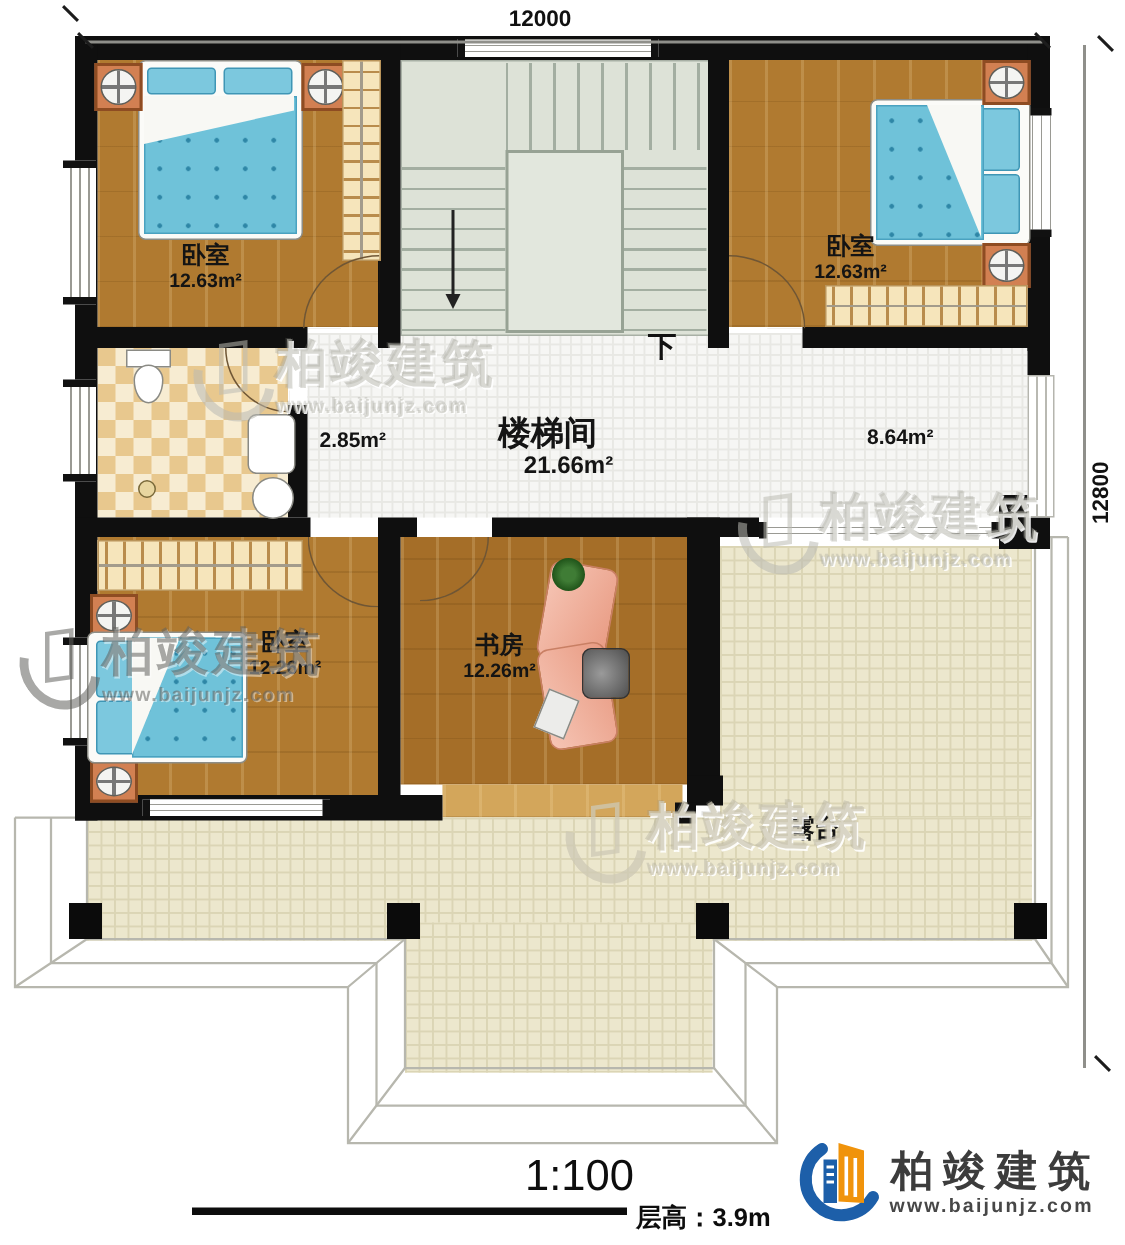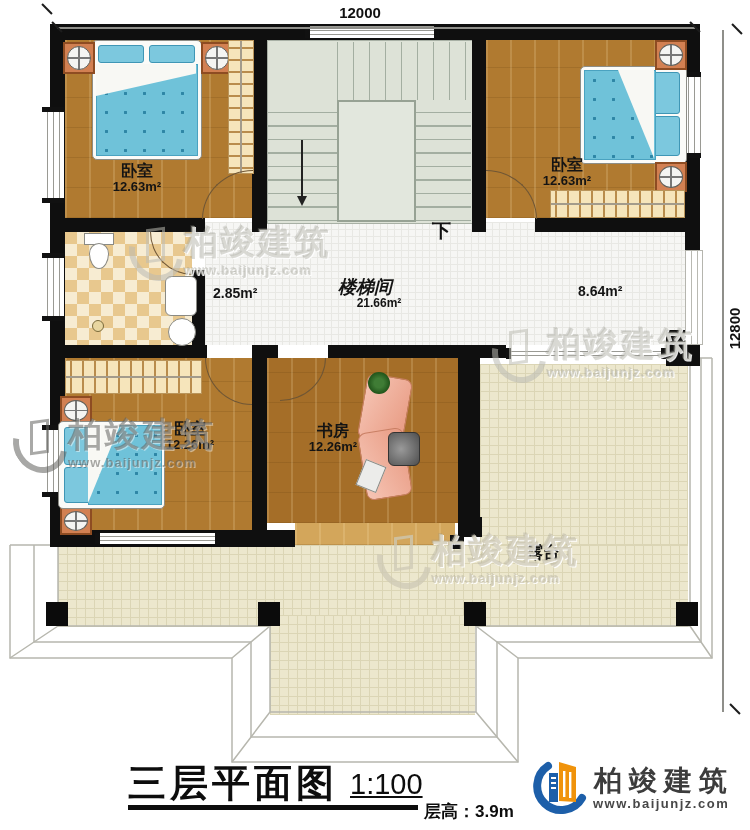--- a/index.html
+++ b/index.html
@@ -63,21 +63,21 @@
   .wm .url{font-size:13px;font-weight:700;letter-spacing:1px;margin-top:-3px;}
   .wm-light{color:rgba(187,187,178,.55);text-shadow:1px 1px 0 rgba(255,255,255,.9),-1px -1px 0 rgba(140,140,130,.25);}
   .wm-dark{color:rgba(98,98,94,.55);text-shadow:1px 1px 0 rgba(255,255,255,.45);}
   .wm-badge{position:relative;width:46px;height:58px;flex:0 0 auto;}
   .wm-badge::before{content:"";position:absolute;left:0;top:4px;width:40px;height:46px;border:6px solid currentColor;
         border-radius:50%;border-top-color:transparent;border-right-color:transparent;transform:rotate(-35deg);}
   .wm-badge::after{content:"";position:absolute;left:16px;top:8px;width:13px;height:28px;border:3px solid currentColor;
         transform:skewY(-8deg);}
   .footer-area{position:absolute;font-size:20px;font-weight:700;color:#0d0d0d;}
   .title-cn{position:absolute;font-size:38px;font-weight:700;color:#0d0d0d;letter-spacing:4px;}
-  .title-scale{position:absolute;font-size:29px;font-weight:400;color:#0d0d0d;text-decoration:underline;}
+  .title-scale{position:absolute;font-size:29px;font-weight:400;color:#0d0d0d;}
   .title-rule{position:absolute;background:#0d0d0d;}
   .floor-h{position:absolute;font-size:17px;font-weight:700;color:#0d0d0d;}
   .brand-name{position:absolute;font-size:28px;font-weight:700;color:#3c3c3c;letter-spacing:7px;}
   .brand-url{position:absolute;font-size:13px;font-weight:700;color:#474747;letter-spacing:1.5px;}
   .arrow-line{position:absolute;width:2px;background:#222;}
   .arrow-head{position:absolute;width:0;height:0;border-left:5px solid transparent;border-right:5px solid transparent;border-top:10px solid #222;}
   .down-label{position:absolute;font-size:19px;font-weight:700;color:#111;}
 </style>
 </head>
 <body>
@@ -193,22 +193,22 @@
   <div class="room-label" style="left:82px;top:162px;width:110px;">
     <div class="nm">卧室</div>
       <div class="ar">12.63m²</div>
   </div>
   <div class="room-label" style="left:512px;top:156px;width:110px;">
     <div class="nm">卧室</div>
       <div class="ar">12.63m²</div>
   </div>
   <div class="small-label" style="left:213px;top:285px;">2.85m²</div>
   <div class="room-label" style="left:310px;top:277px;width:110px;">
-    <div class="nm" style="font-size:18px;font-style:italic;">楼梯间</div>
-      <div class="ar" style="font-size:12px;padding-left:28px;">21.66m²</div>
+    <div class="nm" style="font-size:22px;">楼梯间</div>
+      <div class="ar" style="font-size:16px;padding-left:28px;">21.66m²</div>
   </div>
   <div class="small-label" style="left:578px;top:283px;">8.64m²</div>
   <div class="room-label" style="left:135px;top:420px;width:110px;">
     <div class="nm">卧室</div>
       <div class="ar">12.26m²</div>
   </div>
   <div class="room-label" style="left:278px;top:422px;width:110px;">
     <div class="nm">书房</div>
       <div class="ar">12.26m²</div>
   </div>
@@ -249,21 +249,20 @@
   <div class="dim-line" style="left:57px;top:27px;width:638px;height:1.5px;"></div>
   <div class="tick" style="left:50px;top:26px;"></div>
   <div class="tick" style="left:688px;top:26px;"></div>
   <div class="dim-text" style="left:315px;top:4px;width:90px;">12000</div>
   <div class="dim-line" style="left:722px;top:30px;width:1.5px;height:682px;"></div>
   <div class="dim-text" style="left:694px;top:320px;width:80px;transform:rotate(-90deg);">12800</div>
   <div class="tick" style="left:40px;top:8px;"></div>
   <div class="tick" style="left:730px;top:28px;"></div>
   <div class="tick" style="left:728px;top:708px;"></div>
 
-  <div class="title-cn" style="left:128px;top:758px;">三层平面图</div>
   <div class="title-scale" style="left:350px;top:768px;">1:100</div>
   <div class="title-rule" style="left:128px;top:805px;width:290px;height:5px;"></div>
   <div class="floor-h" style="left:424px;top:800px;">层高：3.9m</div>
 
   <svg style="position:absolute;left:532px;top:752px;" width="58" height="70" viewBox="0 0 58 70">
     <path d="M16 14 A 24 24 0 1 0 50 46" fill="none" stroke="#1d5fa9" stroke-width="8" stroke-linecap="round"></path>
     <polygon points="27,10 44,15 44,50 27,49" fill="#f0930b"></polygon>
     <rect x="17" y="21" width="9" height="29" fill="#1d5fa9"></rect>
     <rect x="31" y="19" width="2.4" height="26" fill="#fff"></rect>
     <rect x="37" y="20" width="2.4" height="26" fill="#fff"></rect>

